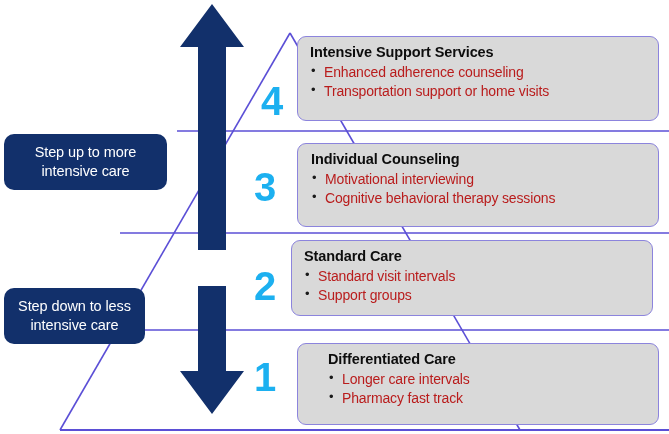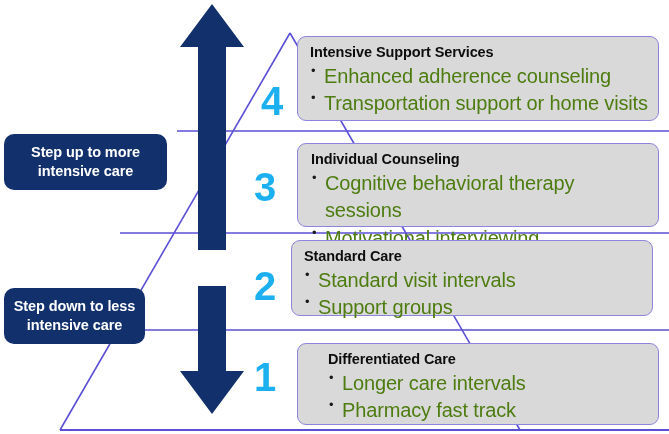--- a/index.html
+++ b/index.html
@@ -41,22 +41,22 @@
     line-height: 1.32;
     letter-spacing: -0.1px;
     margin-bottom: 1px;
   }
   .level-bullets {
     list-style: none;
     margin: 0;
     padding: 0;
   }
   .level-bullets li {
-    font-size: 20px;
-    color: #4d7c0f;
+    font-size: 14px;
+    color: #b91c1c;
     line-height: 1.36;
     position: relative;
     padding-left: 14px;
     letter-spacing: -0.15px;
   }
   .level-bullets li::before {
     content: "\2022";
     position: absolute;
     left: 1px;
     top: -1px;
@@ -84,21 +84,21 @@
   #num-2 { left: 245px; top: 266px; }
   #num-1 { left: 245px; top: 357px; }
 
   
   .step-label {
     position: absolute;
     background: #12306b;
     border-radius: 10px;
     color: #ffffff;
     font-size: 14.5px;
-    font-weight: bold;
+    font-weight: normal;
     text-align: center;
     display: flex;
     align-items: center;
     justify-content: center;
     line-height: 1.3;
     letter-spacing: -0.1px;
     box-sizing: border-box;
     padding: 4px 8px;
   }
   #step-up   { left: 4px;  top: 134px; width: 163px; height: 56px; }
@@ -137,22 +137,22 @@
     <div class="level-title">Intensive Support Services</div>
     <ul class="level-bullets">
       <li>Enhanced adherence counseling</li>
       <li>Transportation support or home visits</li>
     </ul>
   </div>
 
   <div class="level-box" id="box-3">
     <div class="level-title">Individual Counseling</div>
     <ul class="level-bullets">
+      <li>Motivational interviewing</li>
       <li>Cognitive behavioral therapy sessions</li>
-      <li>Motivational interviewing</li>
     </ul>
   </div>
 
   <div class="level-box" id="box-2">
     <div class="level-title">Standard Care</div>
     <ul class="level-bullets">
       <li>Standard visit intervals</li>
       <li>Support groups</li>
     </ul>
   </div>

